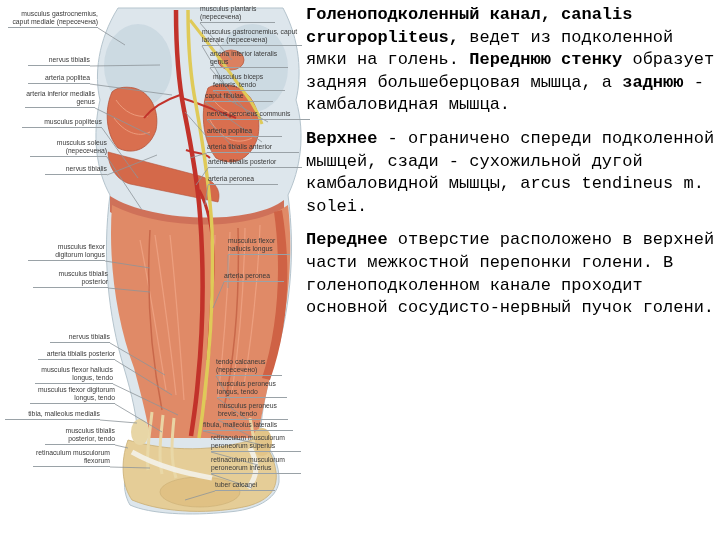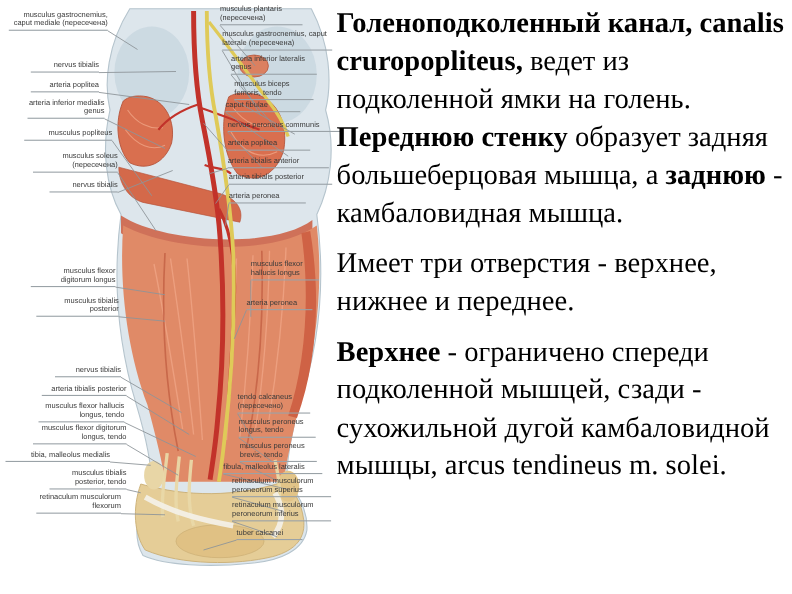--- a/index.html
+++ b/index.html
@@ -12,21 +12,21 @@
   svg.leaders{position:absolute;left:0;top:0;pointer-events:none;}
   svg.leaders line{stroke:#8d9499;stroke-width:0.8;}
   .fig-label{
     position:absolute;font:6.8px/1.18 "Liberation Sans",sans-serif;
     color:#3a3a3a;border-bottom:1px solid #9aa2a7;padding-bottom:1px;
   }
   .fig-label.left{text-align:right;}
   .fig-label.right{text-align:left;}
   .article{
     position:absolute;left:306px;top:4px;width:410px;
-    font-family:Liberation Serif, serif;font-size:26px;line-height:1.33;
+    font-family:Liberation Mono, monospace;font-size:17px;line-height:1.33;
     color:#000;
   }
   .article p{margin:0 0 11px 0;}
   .article .b{font-weight:bold;}
 </style>
 </head>
 <body>
 
 <div class="slide">
 
@@ -184,17 +184,17 @@
       <div class="fig-label right" style="left: 218px; top: 402px; width: 70px;">musculus peroneus brevis, tendo</div>
       <div class="fig-label right" style="left: 203px; top: 421px; width: 90px;">fibula, malleolus lateralis</div>
       <div class="fig-label right" style="left: 211px; top: 434px; width: 90px;">retinaculum musculorum peroneorum superius</div>
       <div class="fig-label right" style="left: 211px; top: 456px; width: 90px;">retinaculum musculorum peroneorum inferius</div>
       <div class="fig-label right" style="left: 215px; top: 481px; width: 60px;">tuber calcanei</div>
     </div>
 
   <div class="article">
 
   <p><span class="b">Голеноподколенный канал, canalis cruropopliteus,</span><span> ведет из подколенной ямки на голень. </span><span class="b">Переднюю стенку</span><span> образует задняя большеберцовая мышца, а </span><span class="b">заднюю</span><span> - камбаловидная мышца.</span></p>
-      <p><span>Имеет три отверстия - верхнее, нижнее и переднее.</span></p>
       <p><span class="b">Верхнее</span><span> - ограничено спереди подколенной мышцей, сзади - сухожильной дугой камбаловидной мышцы, arcus tendineus m. solei.</span></p>
+      <p><span class="b">Переднее</span><span> отверстие расположено в верхней части межкостной перепонки голени. В голеноподколенном канале проходит основной сосудисто-нервный пучок голени.</span></p>
     </div>
 
 </div>
 
 </body></html>

